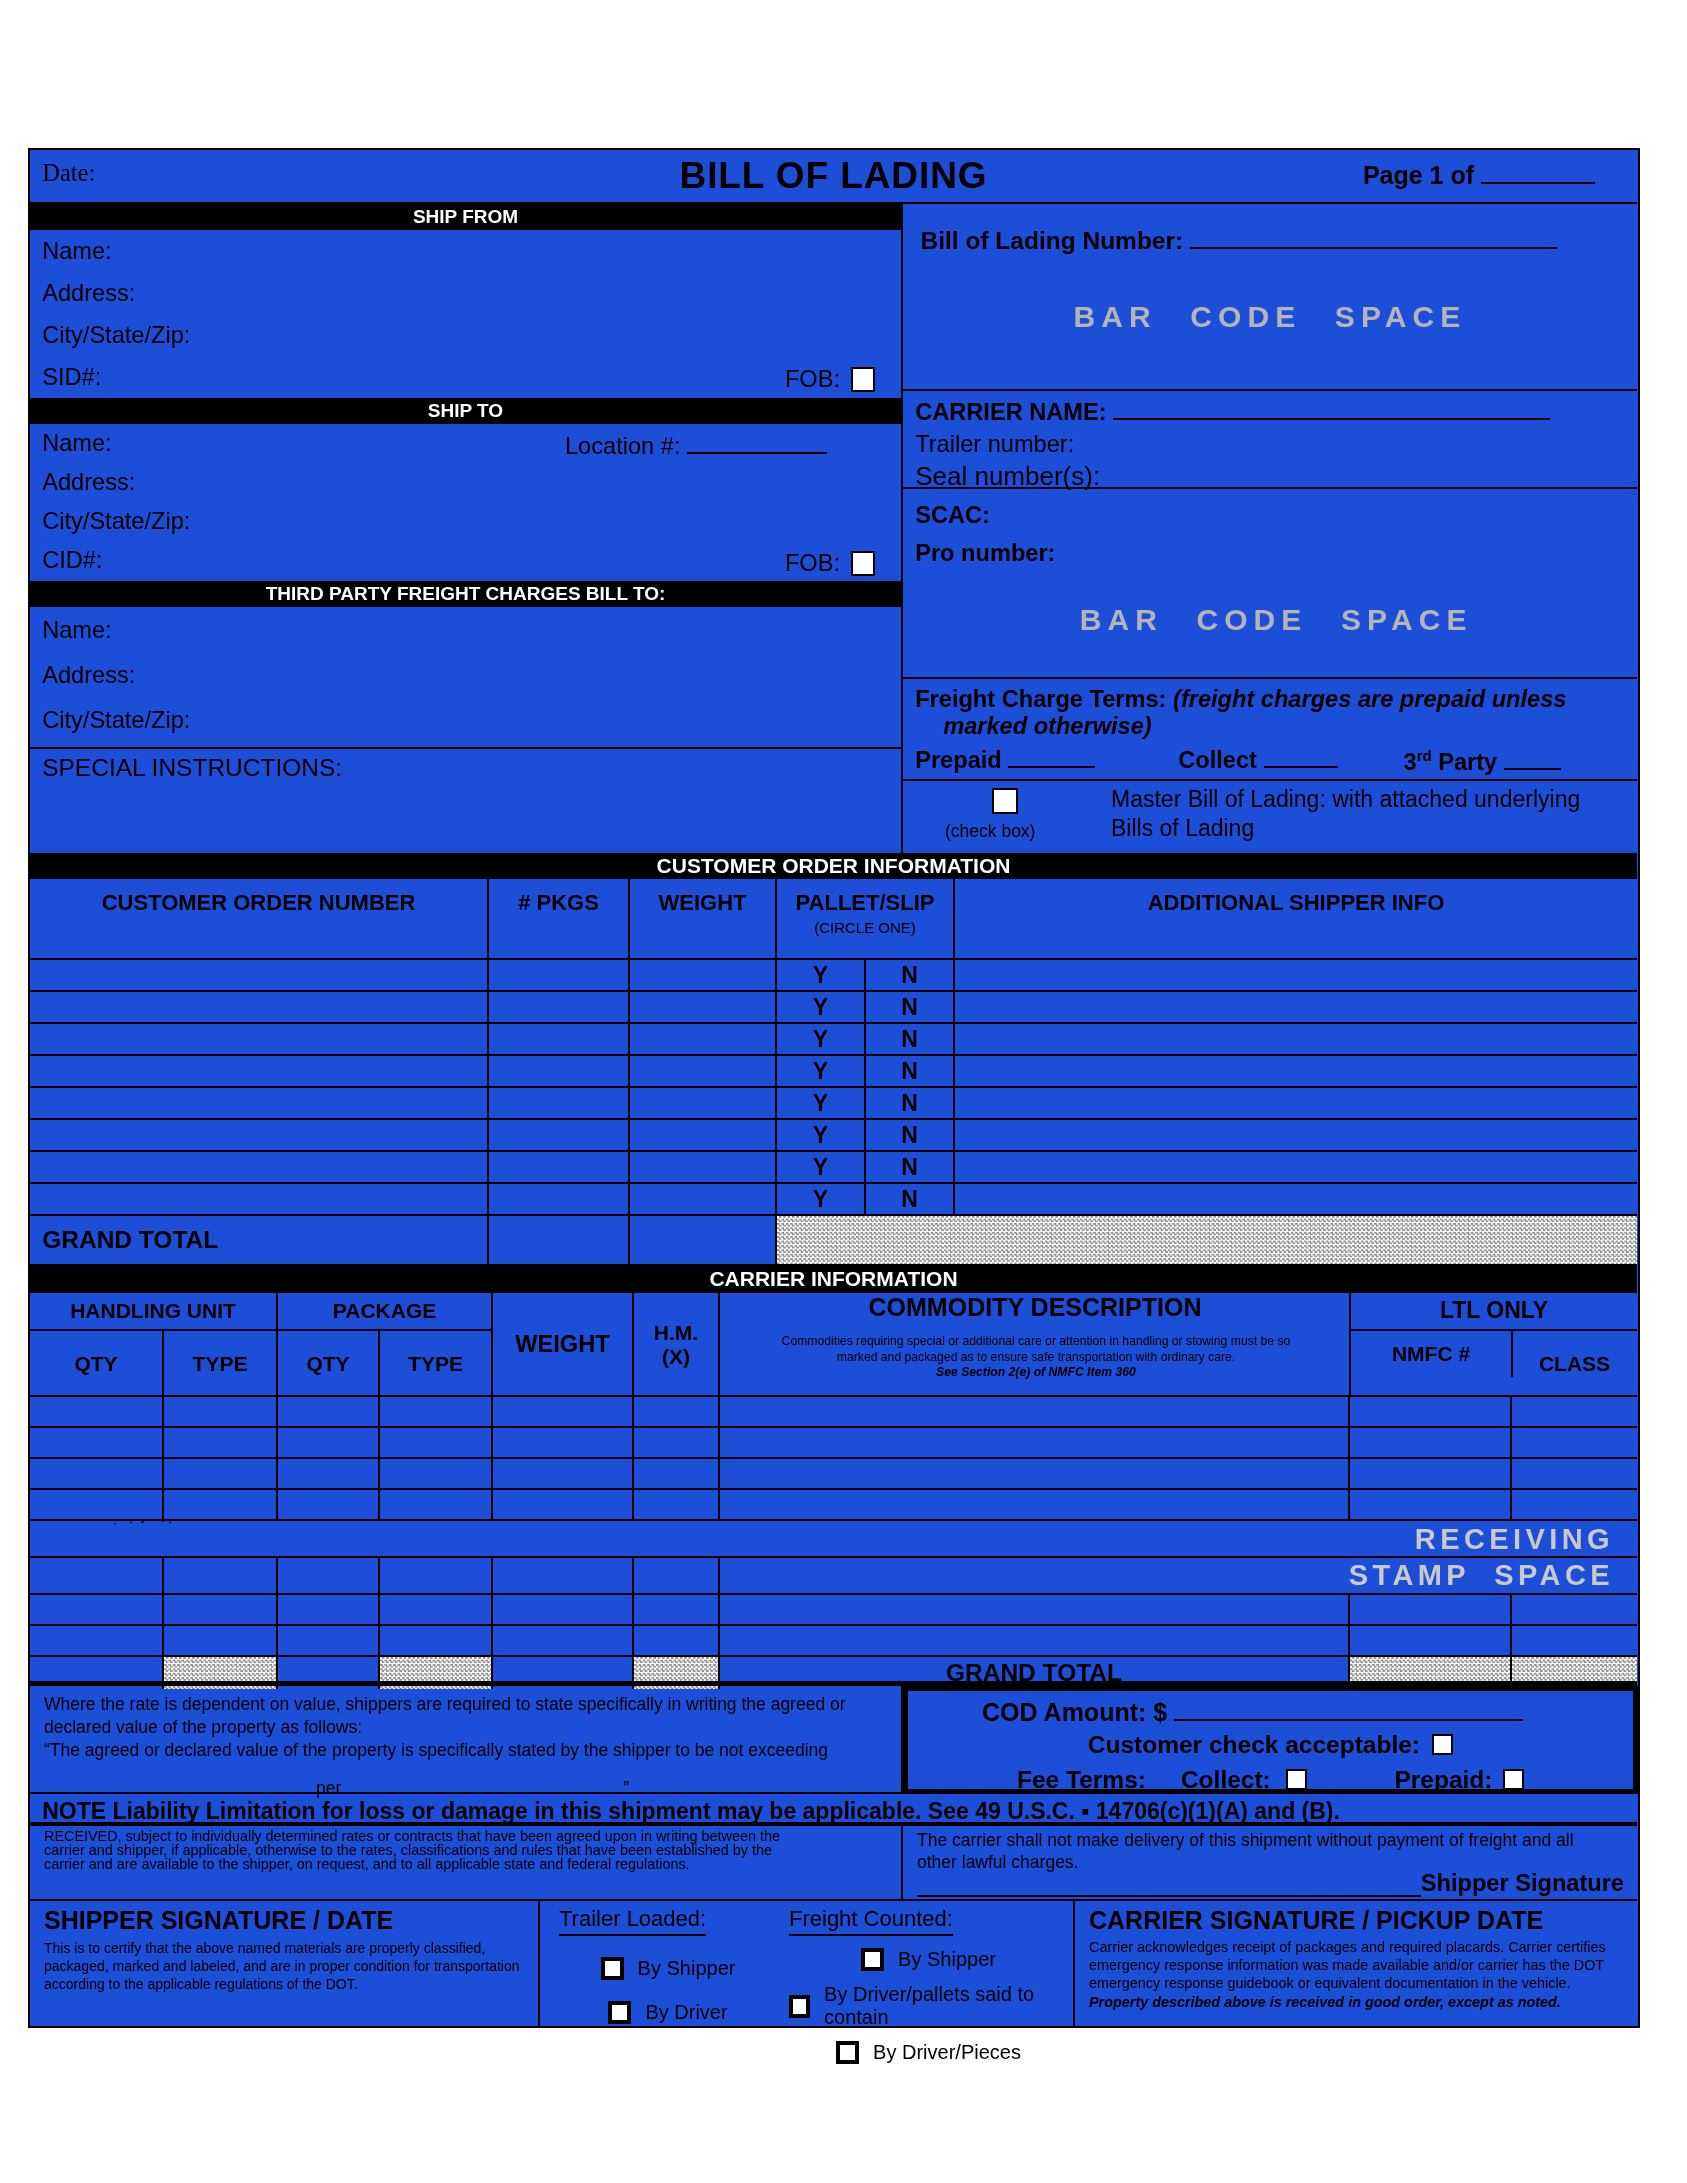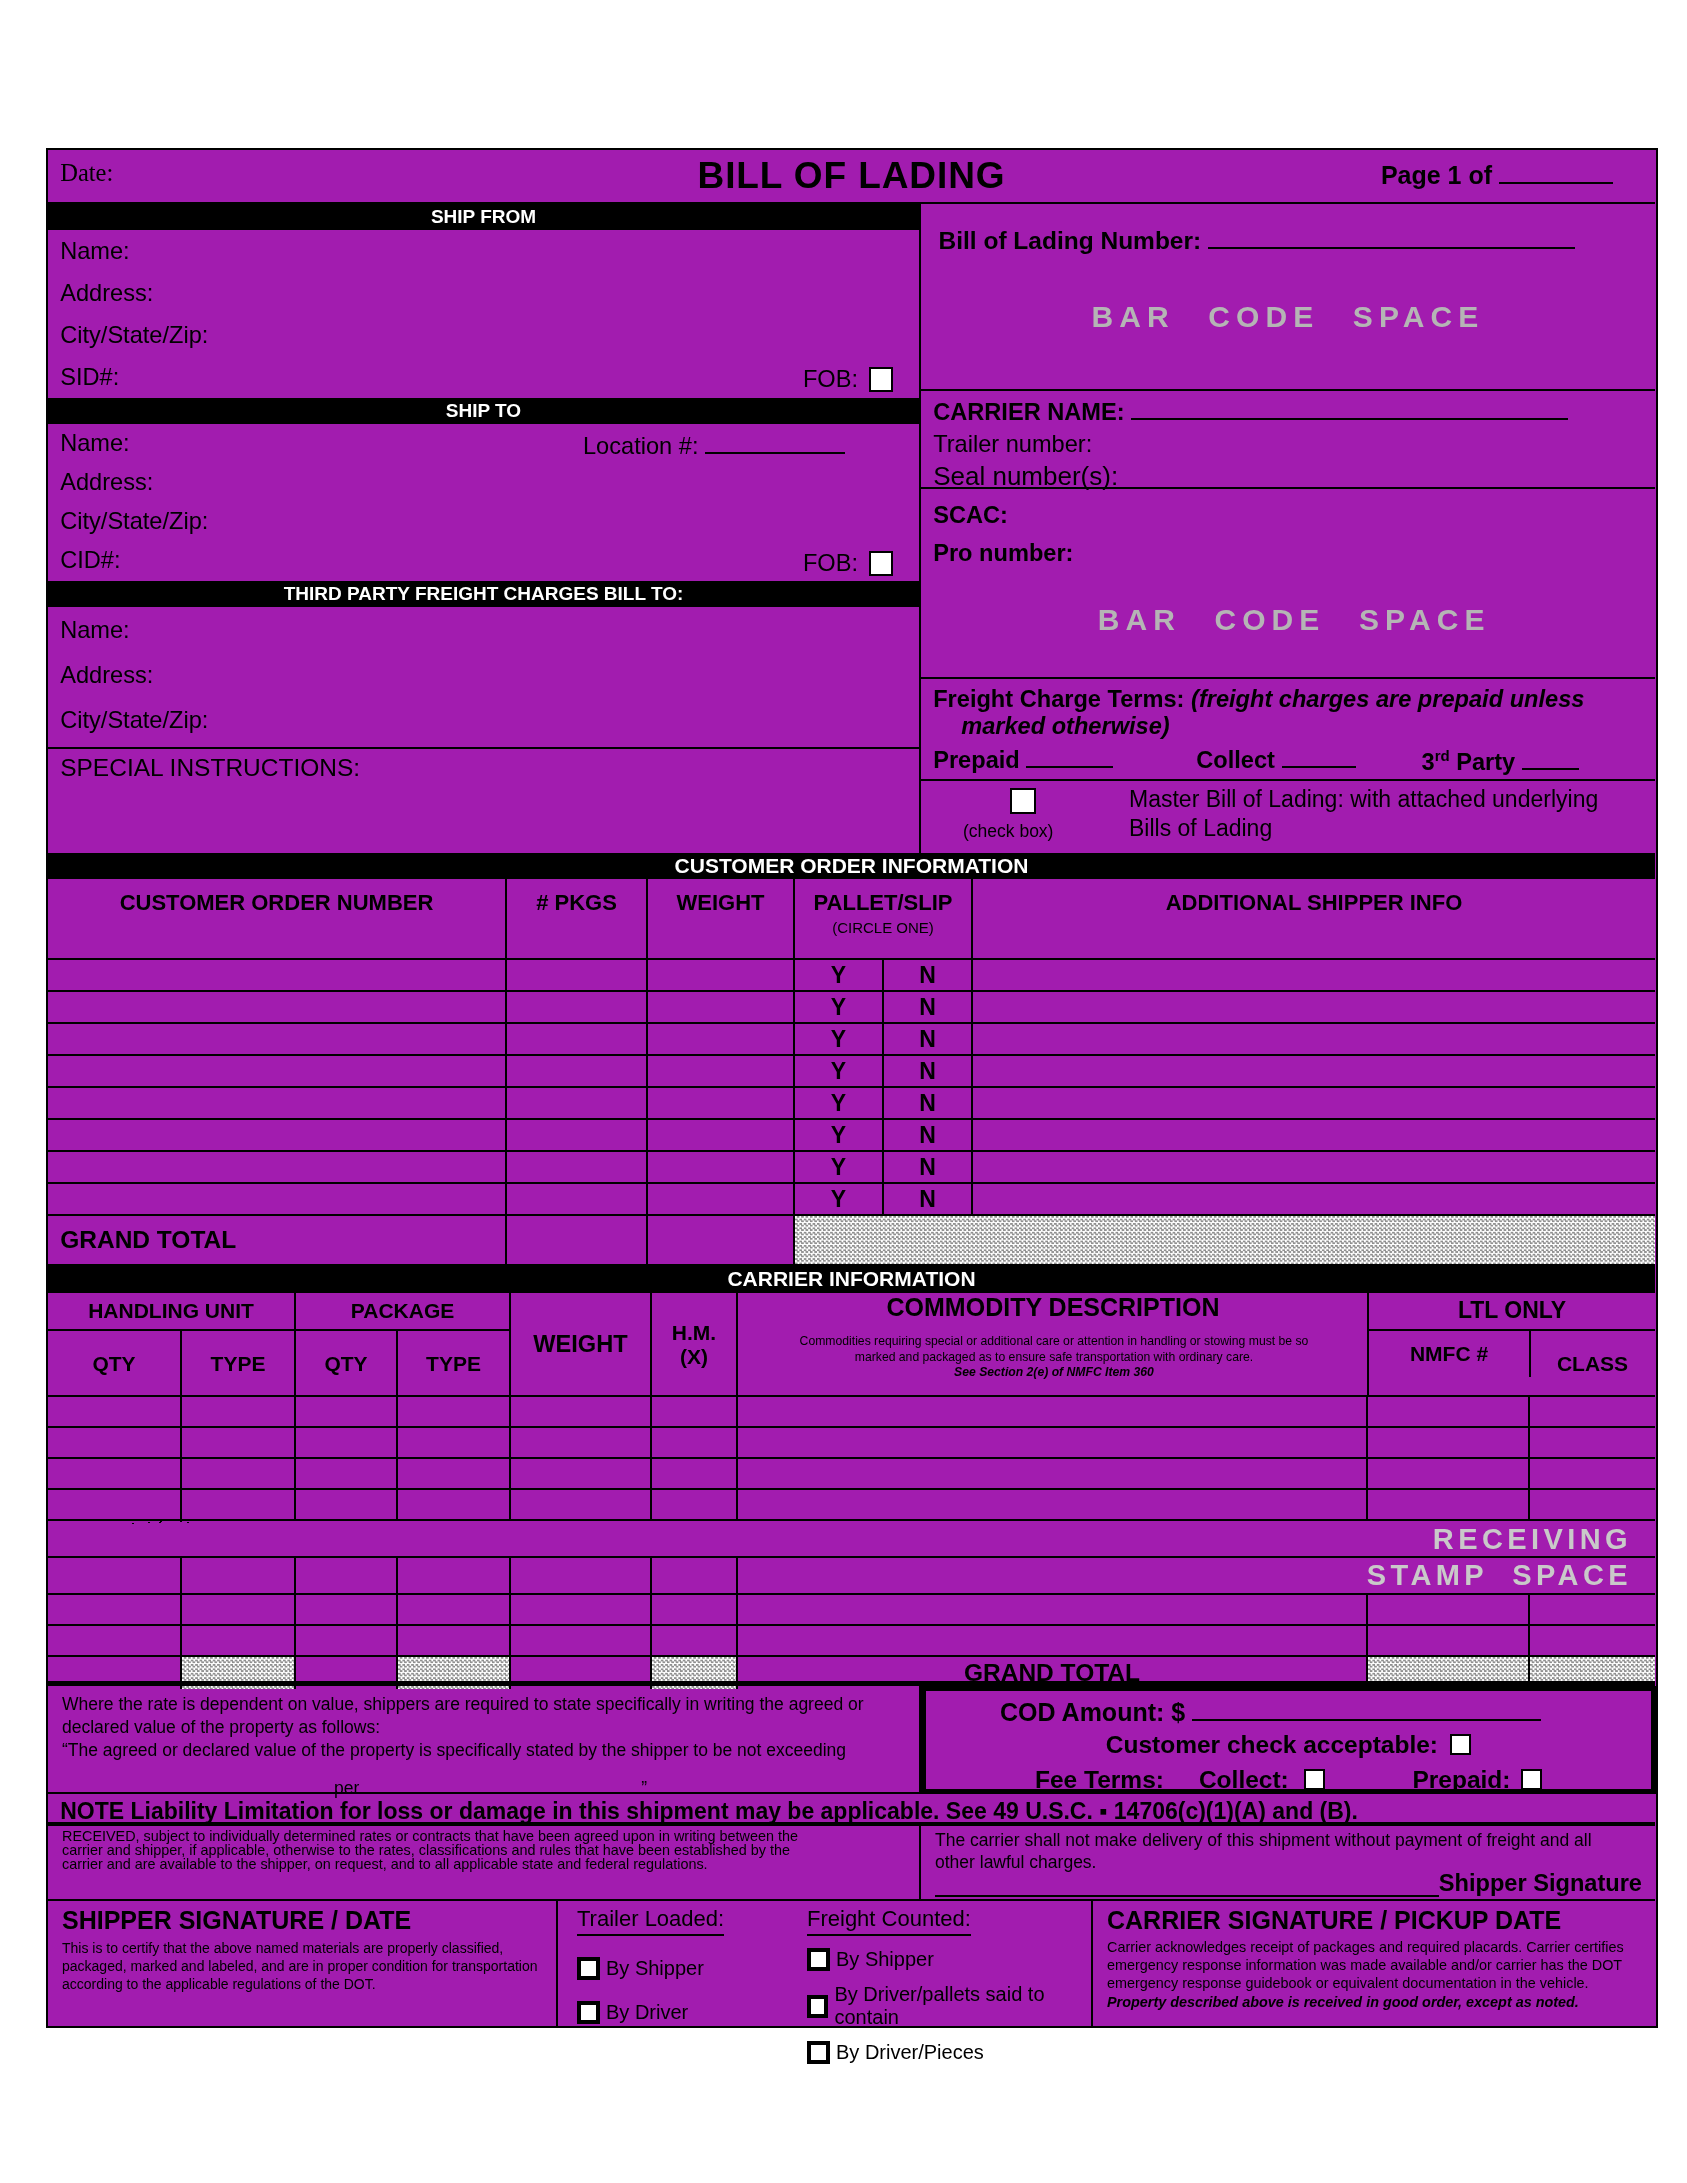--- a/index.html
+++ b/index.html
@@ -1,38 +1,38 @@
 <!DOCTYPE html>
 <html style="font-size:14px"><head>
 <meta charset="utf-8">
 <style>
   html,body{margin:0;padding:0;background:#fff;}
   body{width:1687px;height:2184px;position:relative;font-family:"Liberation Sans",sans-serif;color:#000;}
   .abs{position:absolute;box-sizing:border-box;}
-  .form{position:absolute;left:46px;top:148px;width:1612px;height:1880px;border:2.6px solid #000;box-sizing:border-box;background:#a21caf;padding-left:28px;}
+  .form{position:absolute;left:28px;top:148px;width:1612px;height:1880px;border:2.6px solid #000;box-sizing:border-box;background:#1d4ed8;padding-left:28px;}
   .bar{background:#000;color:#fff;font-weight:bold;text-align:center;display:flex;align-items:center;justify-content:center;}
   .blank{display:inline-block;border-bottom:2.6px solid #000;height:19px;vertical-align:baseline;}
   .cbx{display:inline-block;width:24.5px;height:24.5px;border:2.6px solid #000;box-sizing:border-box;background:#fff;}
   .cbx-sm{width:21px;height:21px;border-width:2.6px;}
   .cbx-bold{width:23px;height:23px;border-width:4.4px;}
   .barcode{text-align:center;color:#b5b5b5;font-weight:bold;font-size:30px;letter-spacing:6.1px;word-spacing:19px;}
   .hatch{background:repeating-conic-gradient(#909090 0% 25%,#ffffff 0% 50%) 0 0/4.4px 4.4px;}
   .fl{font-size:23.6px;padding-left:12.2px;}
   .cell{box-sizing:border-box;border-right:2.6px solid #000;height:100%;}
   .cell:last-child{border-right:none;}
   .co-row{display:flex;height:32px;border-bottom:2.6px solid #000;box-sizing:border-box;}
   .cc1{width:459px;} .cc2{width:141px;} .cc3{width:147px;} .ccY,.ccN{width:89px;display:flex;align-items:center;justify-content:center;font-weight:bold;font-size:23px;} .cc5{flex:1;}
   .ci-row{display:flex;height:31px;border-bottom:2.6px solid #000;box-sizing:border-box;}
   .k1{width:134px;} .k2{width:114px;} .k3{width:102px;} .k4{width:113px;} .k5{width:141px;} .k6{width:86px;} .k7{width:630px;} .k8{width:162px;} .k9{flex:1;}
   .stamp{flex:1;display:flex;align-items:center;justify-content:flex-end;padding-right:23px;color:#c9c9c9;font-weight:bold;font-size:29px;letter-spacing:4.4px;word-spacing:12.2px;border-right:none;}
   .hcell{position:absolute;box-sizing:border-box;display:flex;align-items:center;justify-content:center;font-weight:bold;}
   .fob{position:absolute;display:flex;align-items:center;gap:10.5px;font-size:23.6px;}
   .sig-title{font-weight:bold;font-size:25px;}
   .fine{font-size:14px;line-height:18.3px;}
-  .opt{display:flex;align-items:center;gap:6px;font-size:20px;margin-top:21px;}
+  .opt{display:flex;align-items:center;gap:14px;font-size:20px;margin-top:21px;justify-content:center;}
   .underlined{border-bottom:2.6px solid #000;padding-bottom:1.7px;display:inline-block;font-size:22px;}
 </style>
 </head>
 <body>
 
 <div class="form">
 
   <div class="abs" style="left:0;top:0;width:1607px;height:54px;border-bottom:2.6px solid #000;">
     <span class="abs" style="left:12.2px;top:8.7px;font-family:'Liberation Serif',serif;font-size:24.5px;">Date:</span>
     <div class="abs" style="left:0;top:5.2px;width:1607px;text-align:center;font-weight:bold;font-size:37px;letter-spacing:0.9px;">BILL OF LADING</div>

